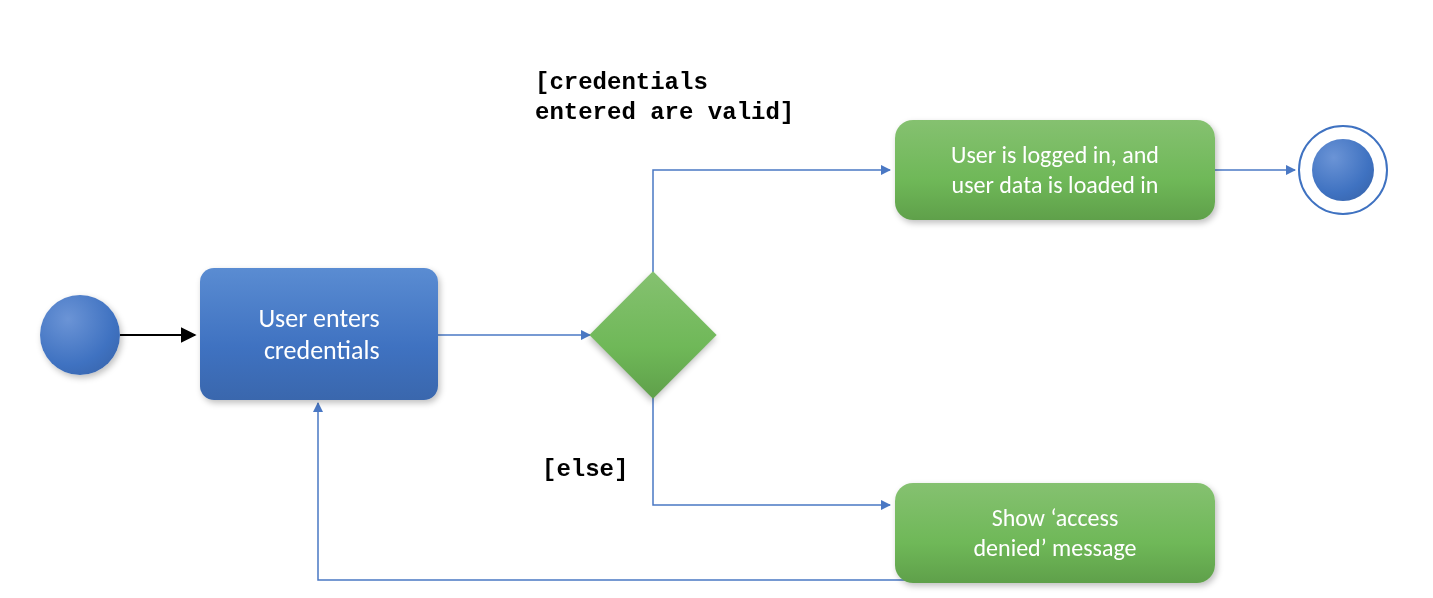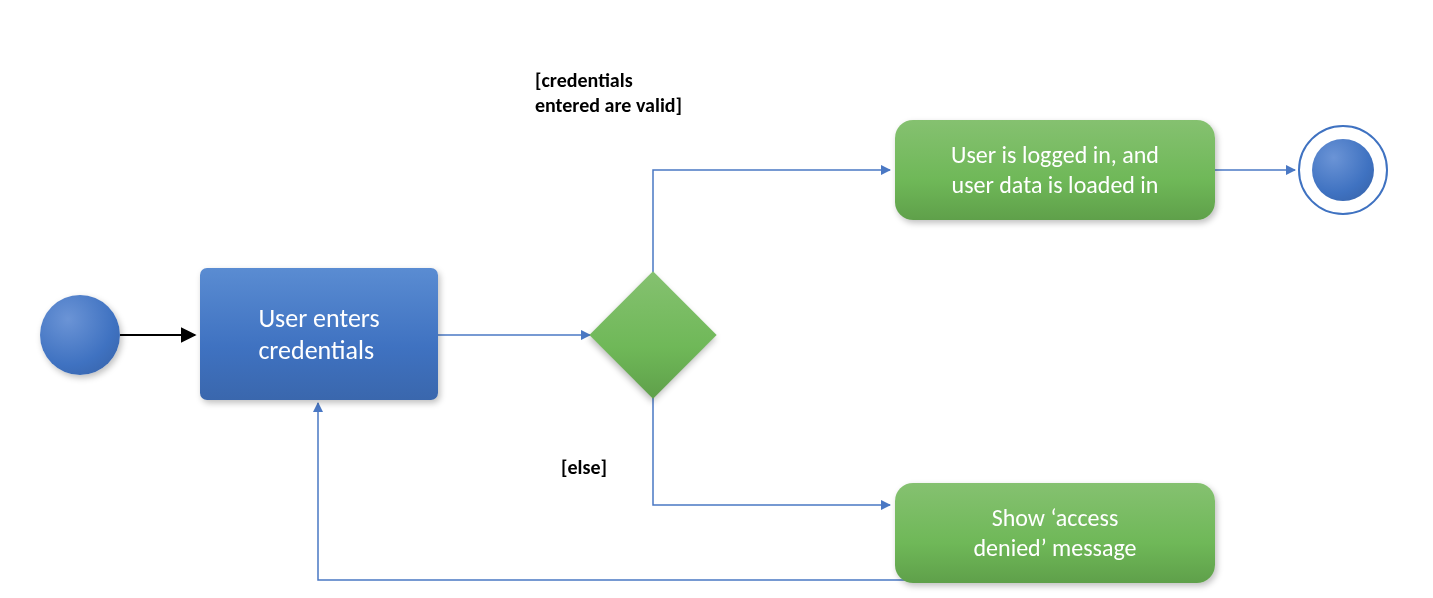--- a/index.html
+++ b/index.html
@@ -39,26 +39,26 @@
   }
   .end-inner {
     width: 62px;
     height: 62px;
     border-radius: 50%;
     background: radial-gradient(circle at 35% 30%, #6b94d6, #3f72c1 60%, #355fa3);
   }
   .activity-blue {
     background: linear-gradient(#5a8cd2, #3f72c1 60%, #3a67ad);
     color: #ffffff;
-    border-radius: 7px;
+    border-radius: 14px;
     box-shadow: 2px 3px 6px rgba(0,0,0,0.25);
     display: flex;
     align-items: center;
     justify-content: center;
-    text-align: left;
+    text-align: right;
     font-size: 26px;
     line-height: 1.25;
     padding: 8px 14px;
   }
   .activity-green {
     background: linear-gradient(#85c170, #6fb858 60%, #5fa04a);
     color: #ffffff;
     border-radius: 18px;
     box-shadow: 2px 3px 6px rgba(0,0,0,0.25);
     display: flex;
@@ -71,24 +71,25 @@
   }
   .diamond {
     width: 90px;
     height: 90px;
     transform: rotate(45deg);
     background: linear-gradient(135deg, #85c170, #6fb858 60%, #5fa04a);
     box-shadow: 2px 3px 6px rgba(0,0,0,0.25);
   }
   .guard-label {
     position: absolute;
-    font-size: 20px;
+    font-size: 24px;
     font-weight: 700;
     color: #000000;
     line-height: 1.25;
+    font-family: Liberation Mono, monospace;
   }
   svg.edges {
     position: absolute;
     left: 0; top: 0;
     width: 1433px;
     height: 598px;
     pointer-events: none;
   }
 </style>
 </head>
@@ -128,21 +129,21 @@
 
   <div class="node" style="left:608px; top:290px;">
     <div class="diamond"></div>
   </div>
 
   <div class="guard-label" style="left:535px; top:68px; width:280px;">
     <span style="white-space:pre-line;">[credentials
 entered are valid]</span>
   </div>
 
-  <div class="guard-label" style="left:561px; top:455px;">
+  <div class="guard-label" style="left:542px; top:455px;">
     <span>[else]</span>
   </div>
 
   <div class="node activity-green" style="left:895px; top:120px; width:320px; height:100px;">
     <span style="white-space:pre-line;">User is logged in, and
 user data is loaded in</span>
   </div>
 
   <div class="node activity-green" style="left:895px; top:455px; width:320px; height:100px;margin-top:28px;">
     <span style="white-space:pre-line;">Show ‘access

